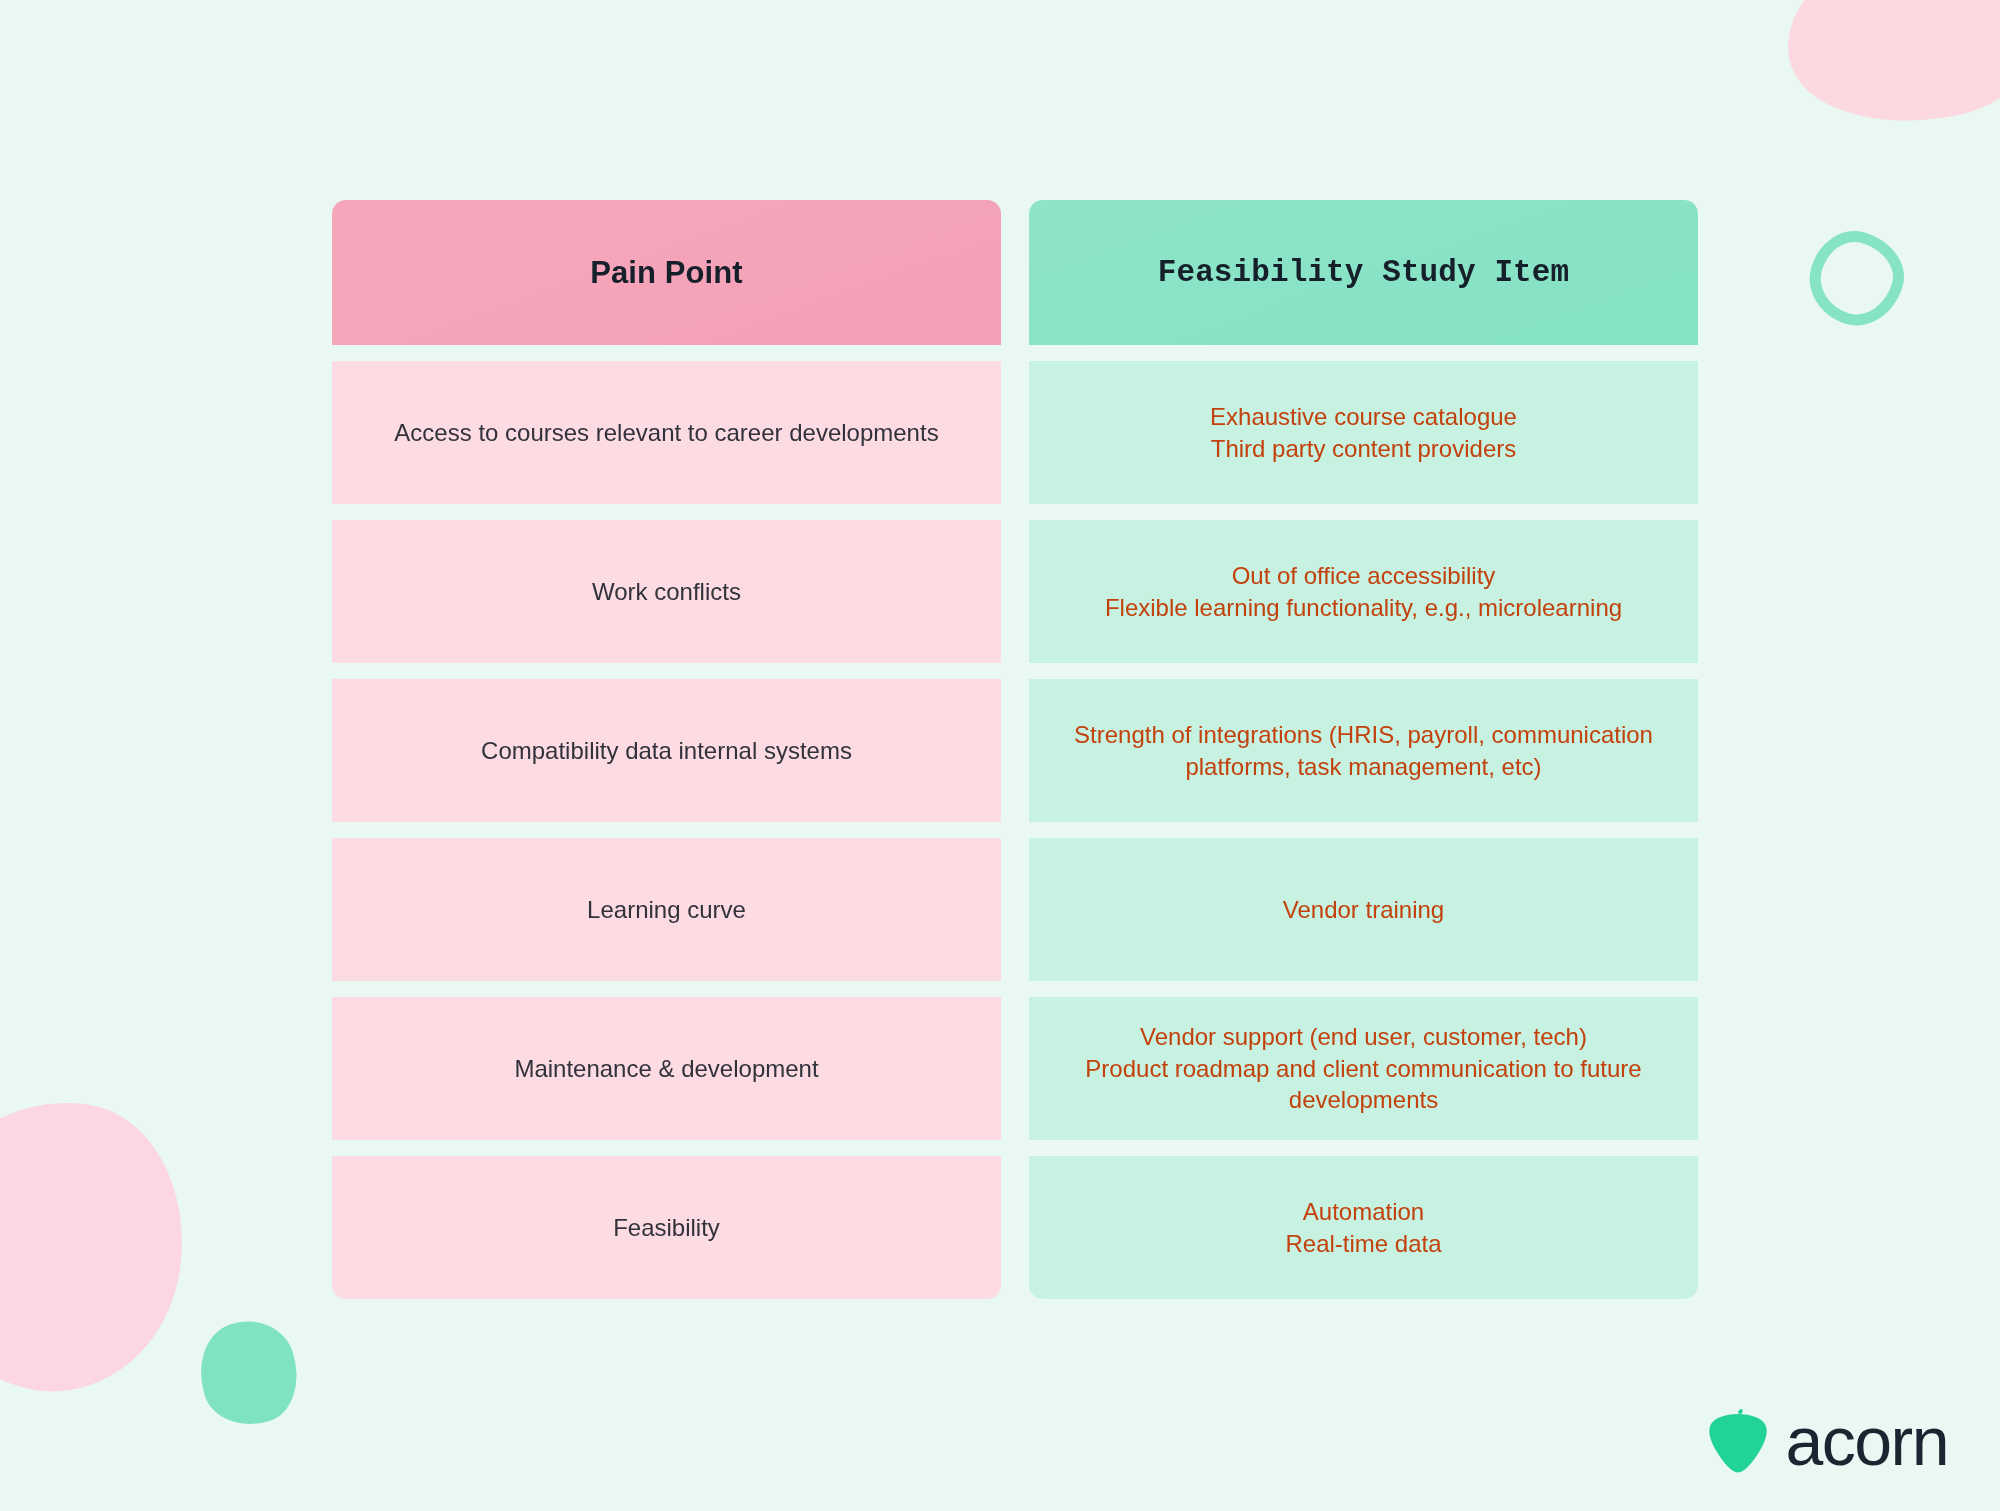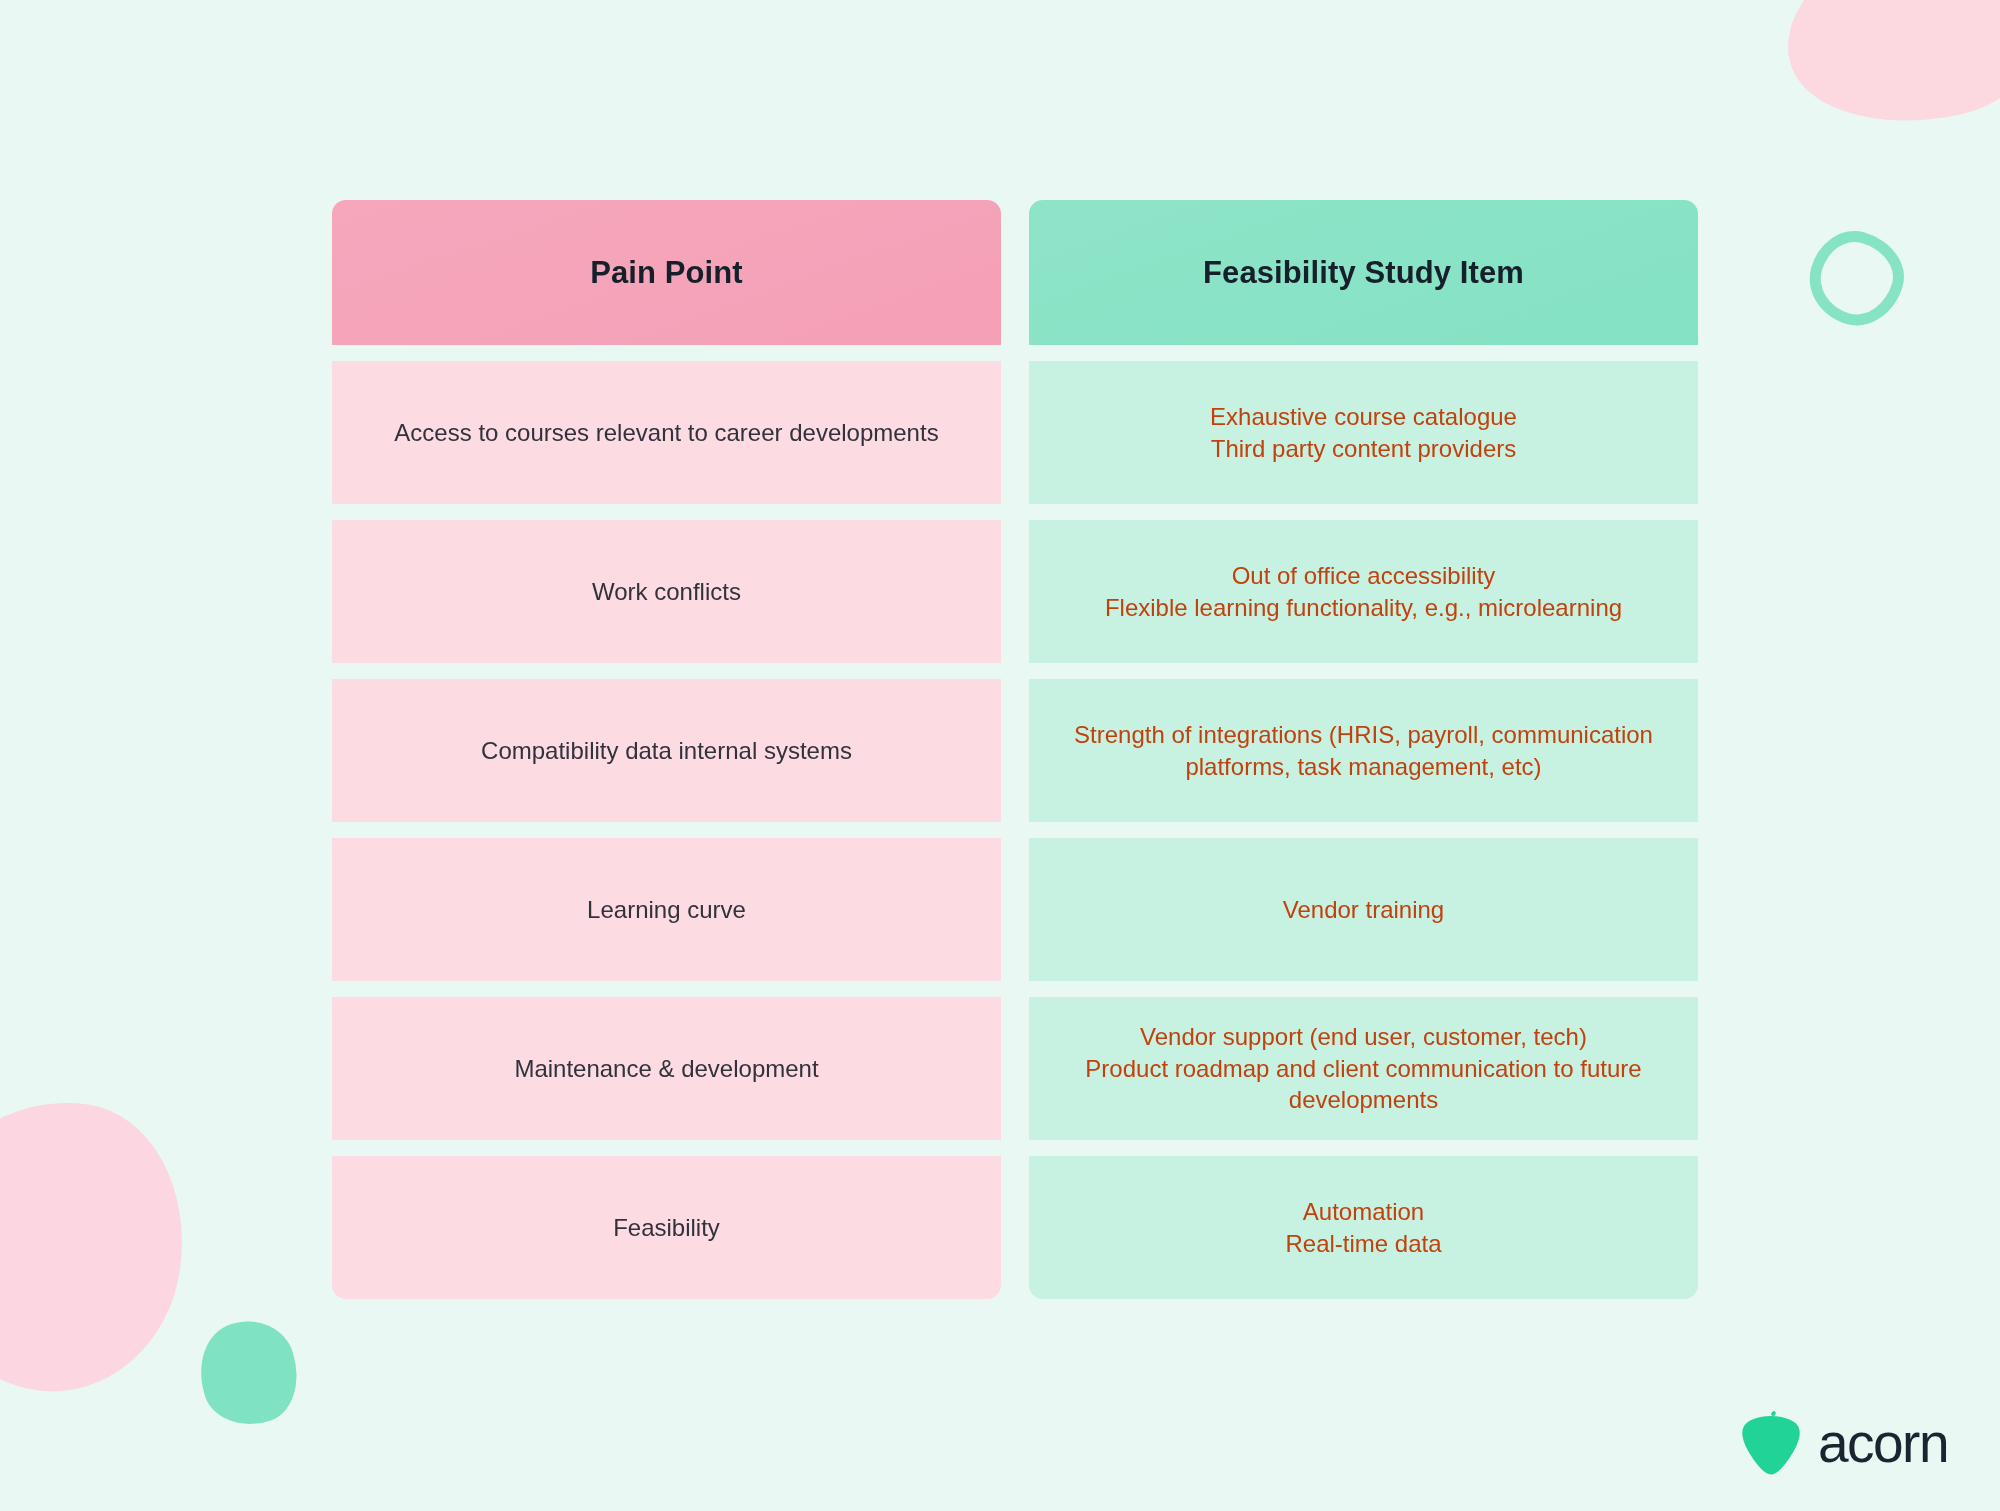--- a/index.html
+++ b/index.html
@@ -90,20 +90,21 @@
     font-size: 31px;
     font-weight: bold;
     letter-spacing: 0.1px;
     color: #16202b;
   }
   .header-pain {
     background: linear-gradient(160deg, #f6a7bc 0%, #f4a0b7 100%);
   }
   .header-feas {
     background: linear-gradient(160deg, #8ee4c8 0%, #85e2c4 100%);
+    font-family: Liberation Mono, monospace;
   }
 
   .body-cell {
     font-size: 24px;
     line-height: 1.33;
     color: #2c3c3c;
     font-weight: 400;
   }
   .body-pain {
     background: #fcdbe2;
@@ -137,21 +138,21 @@
     display: flex;
     align-items: center;
     gap: 18px;
   }
   .logo-mark {
     width: 58px;
     height: 64px;
     display: block;
   }
   .logo-text {
-    font-size: 55px;
+    font-size: 68px;
     font-weight: 500;
     color: #1b2430;
     letter-spacing: -1.5px;
     line-height: 1;
     font-family: "Liberation Sans", sans-serif;
   }
 </style>
 </head>
 <body>
 

